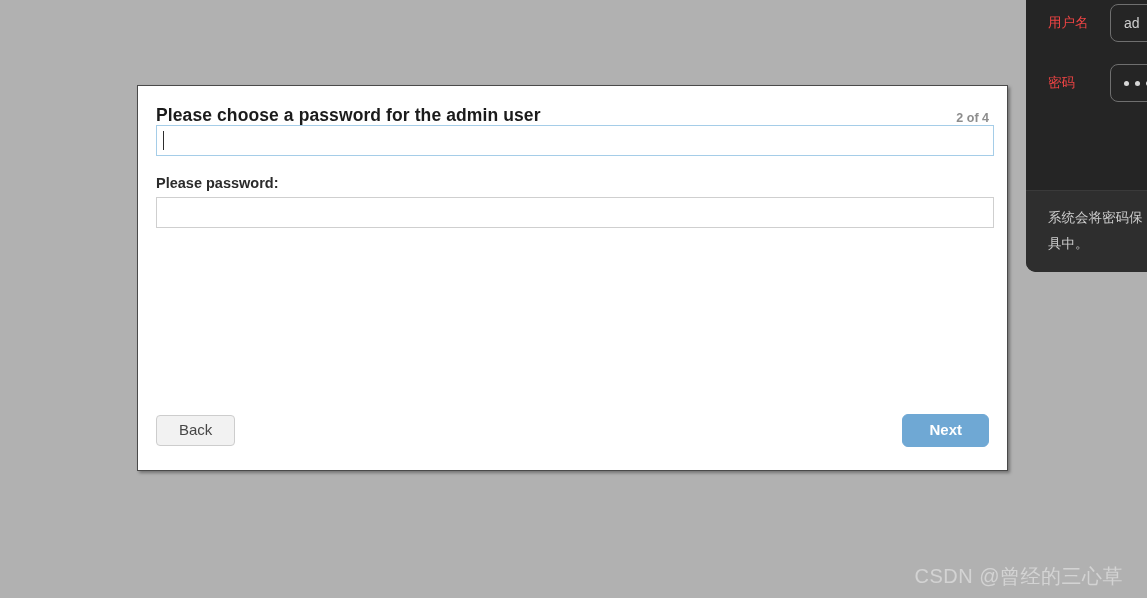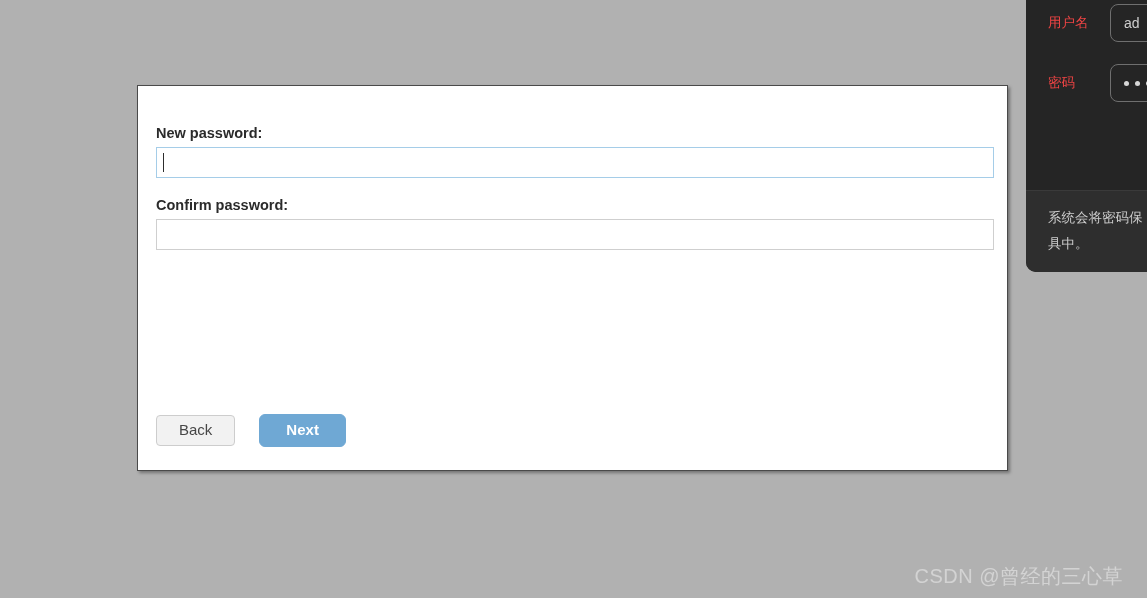--- a/index.html
+++ b/index.html
@@ -88,21 +88,21 @@
     background: #2d2d2d;
   }
 
   .wizard-footer {
     position: absolute;
     left: 18px;
     right: 18px;
     bottom: 23px;
     display: flex;
     align-items: center;
-    justify-content: flex-start;
+    justify-content: space-between;
     gap: 24px;
   }
   .btn-back {
     font-family: "Liberation Sans", sans-serif;
     font-size: 15px;
     color: #474747;
     background: #f2f2f2;
     border: 1px solid #cdcdcd;
     border-radius: 4px;
     padding: 6px 22px 7px 22px;
@@ -207,28 +207,31 @@
     white-space: nowrap;
     user-select: none;
   }
 </style>
 </head>
 <body>
 
 <div class="wizard">
   <div class="wizard-inner">
 
-
-    <div class="field-label">New password:</div>
+    <div class="wizard-header">
+      <div class="wizard-title">Please choose a password for the admin user</div>
+      <div class="wizard-step">2 of 4</div>
+    </div>
+
     <div class="input-wrap">
       <input class="field-input focused" type="text" value="" style="">
       <span class="caret"></span>
     </div>
 
-    <div class="field-label">Confirm password:</div>
+    <div class="field-label">Please password:</div>
     <div class="input-wrap">
       <input class="field-input" type="text" value="" style="">
     </div>
 
     <div class="wizard-footer">
       <button class="btn-back">Back</button>
       <button class="btn-next">Next</button>
     </div>
 
   </div>

